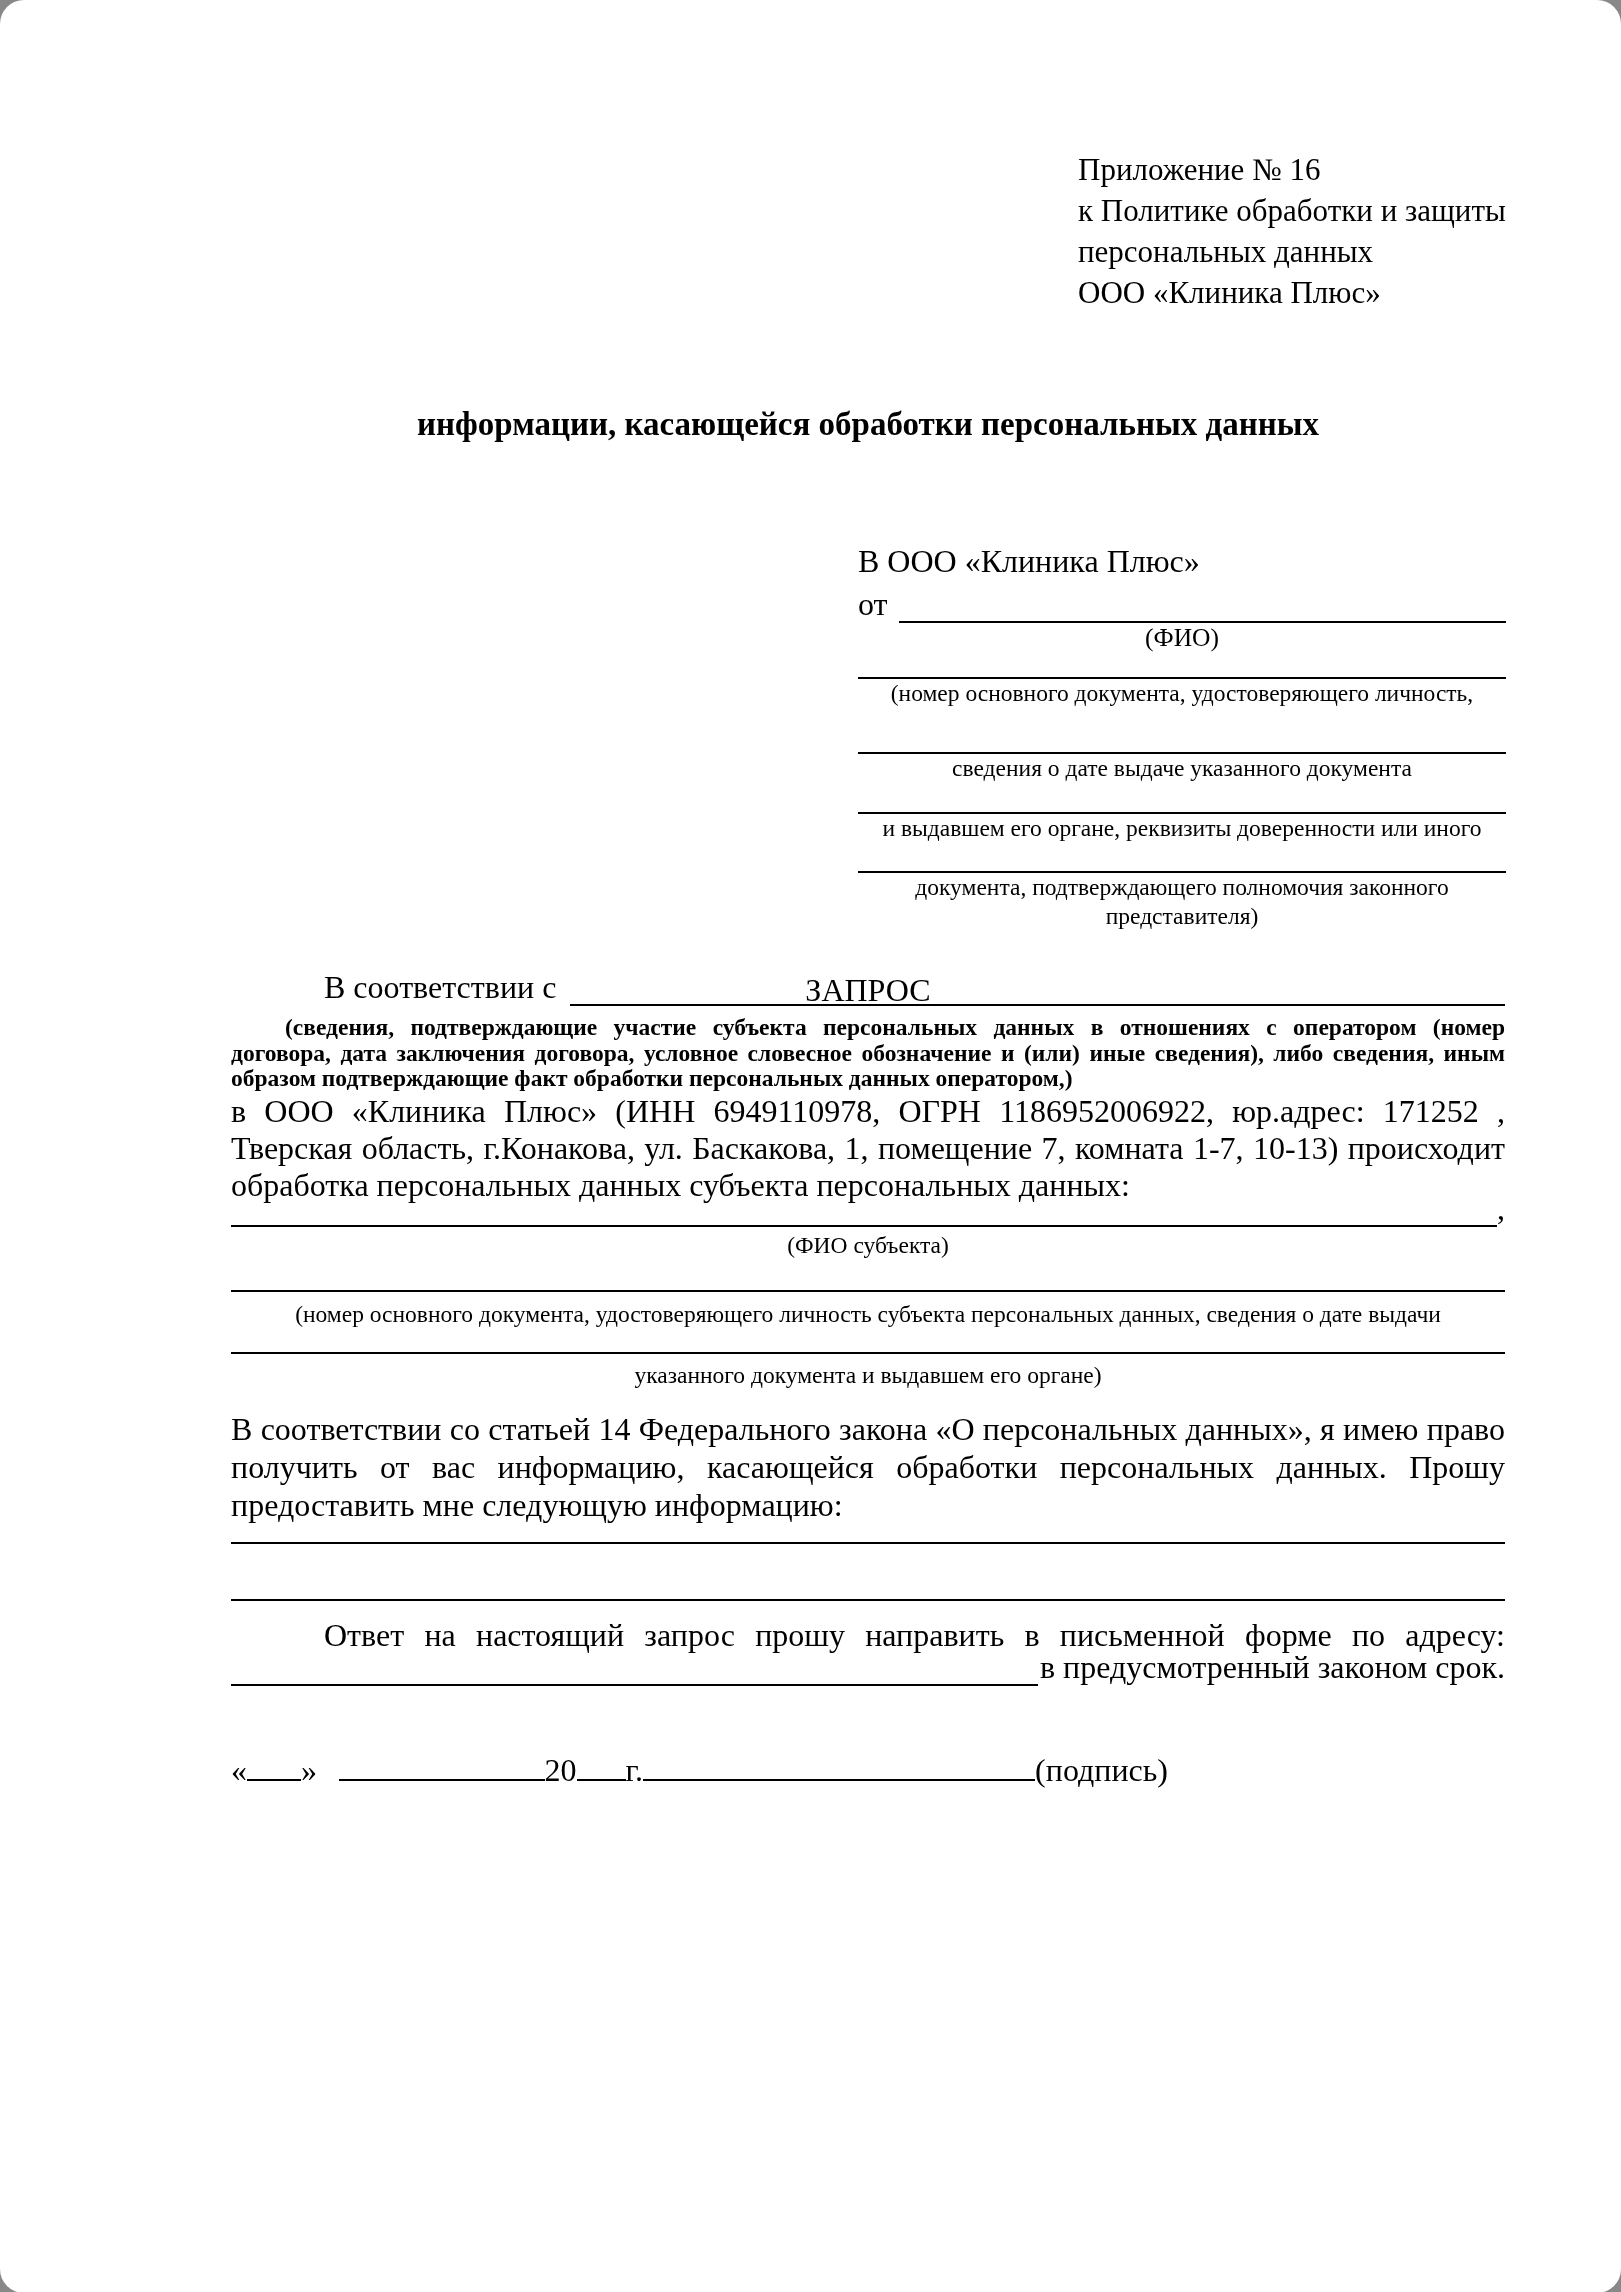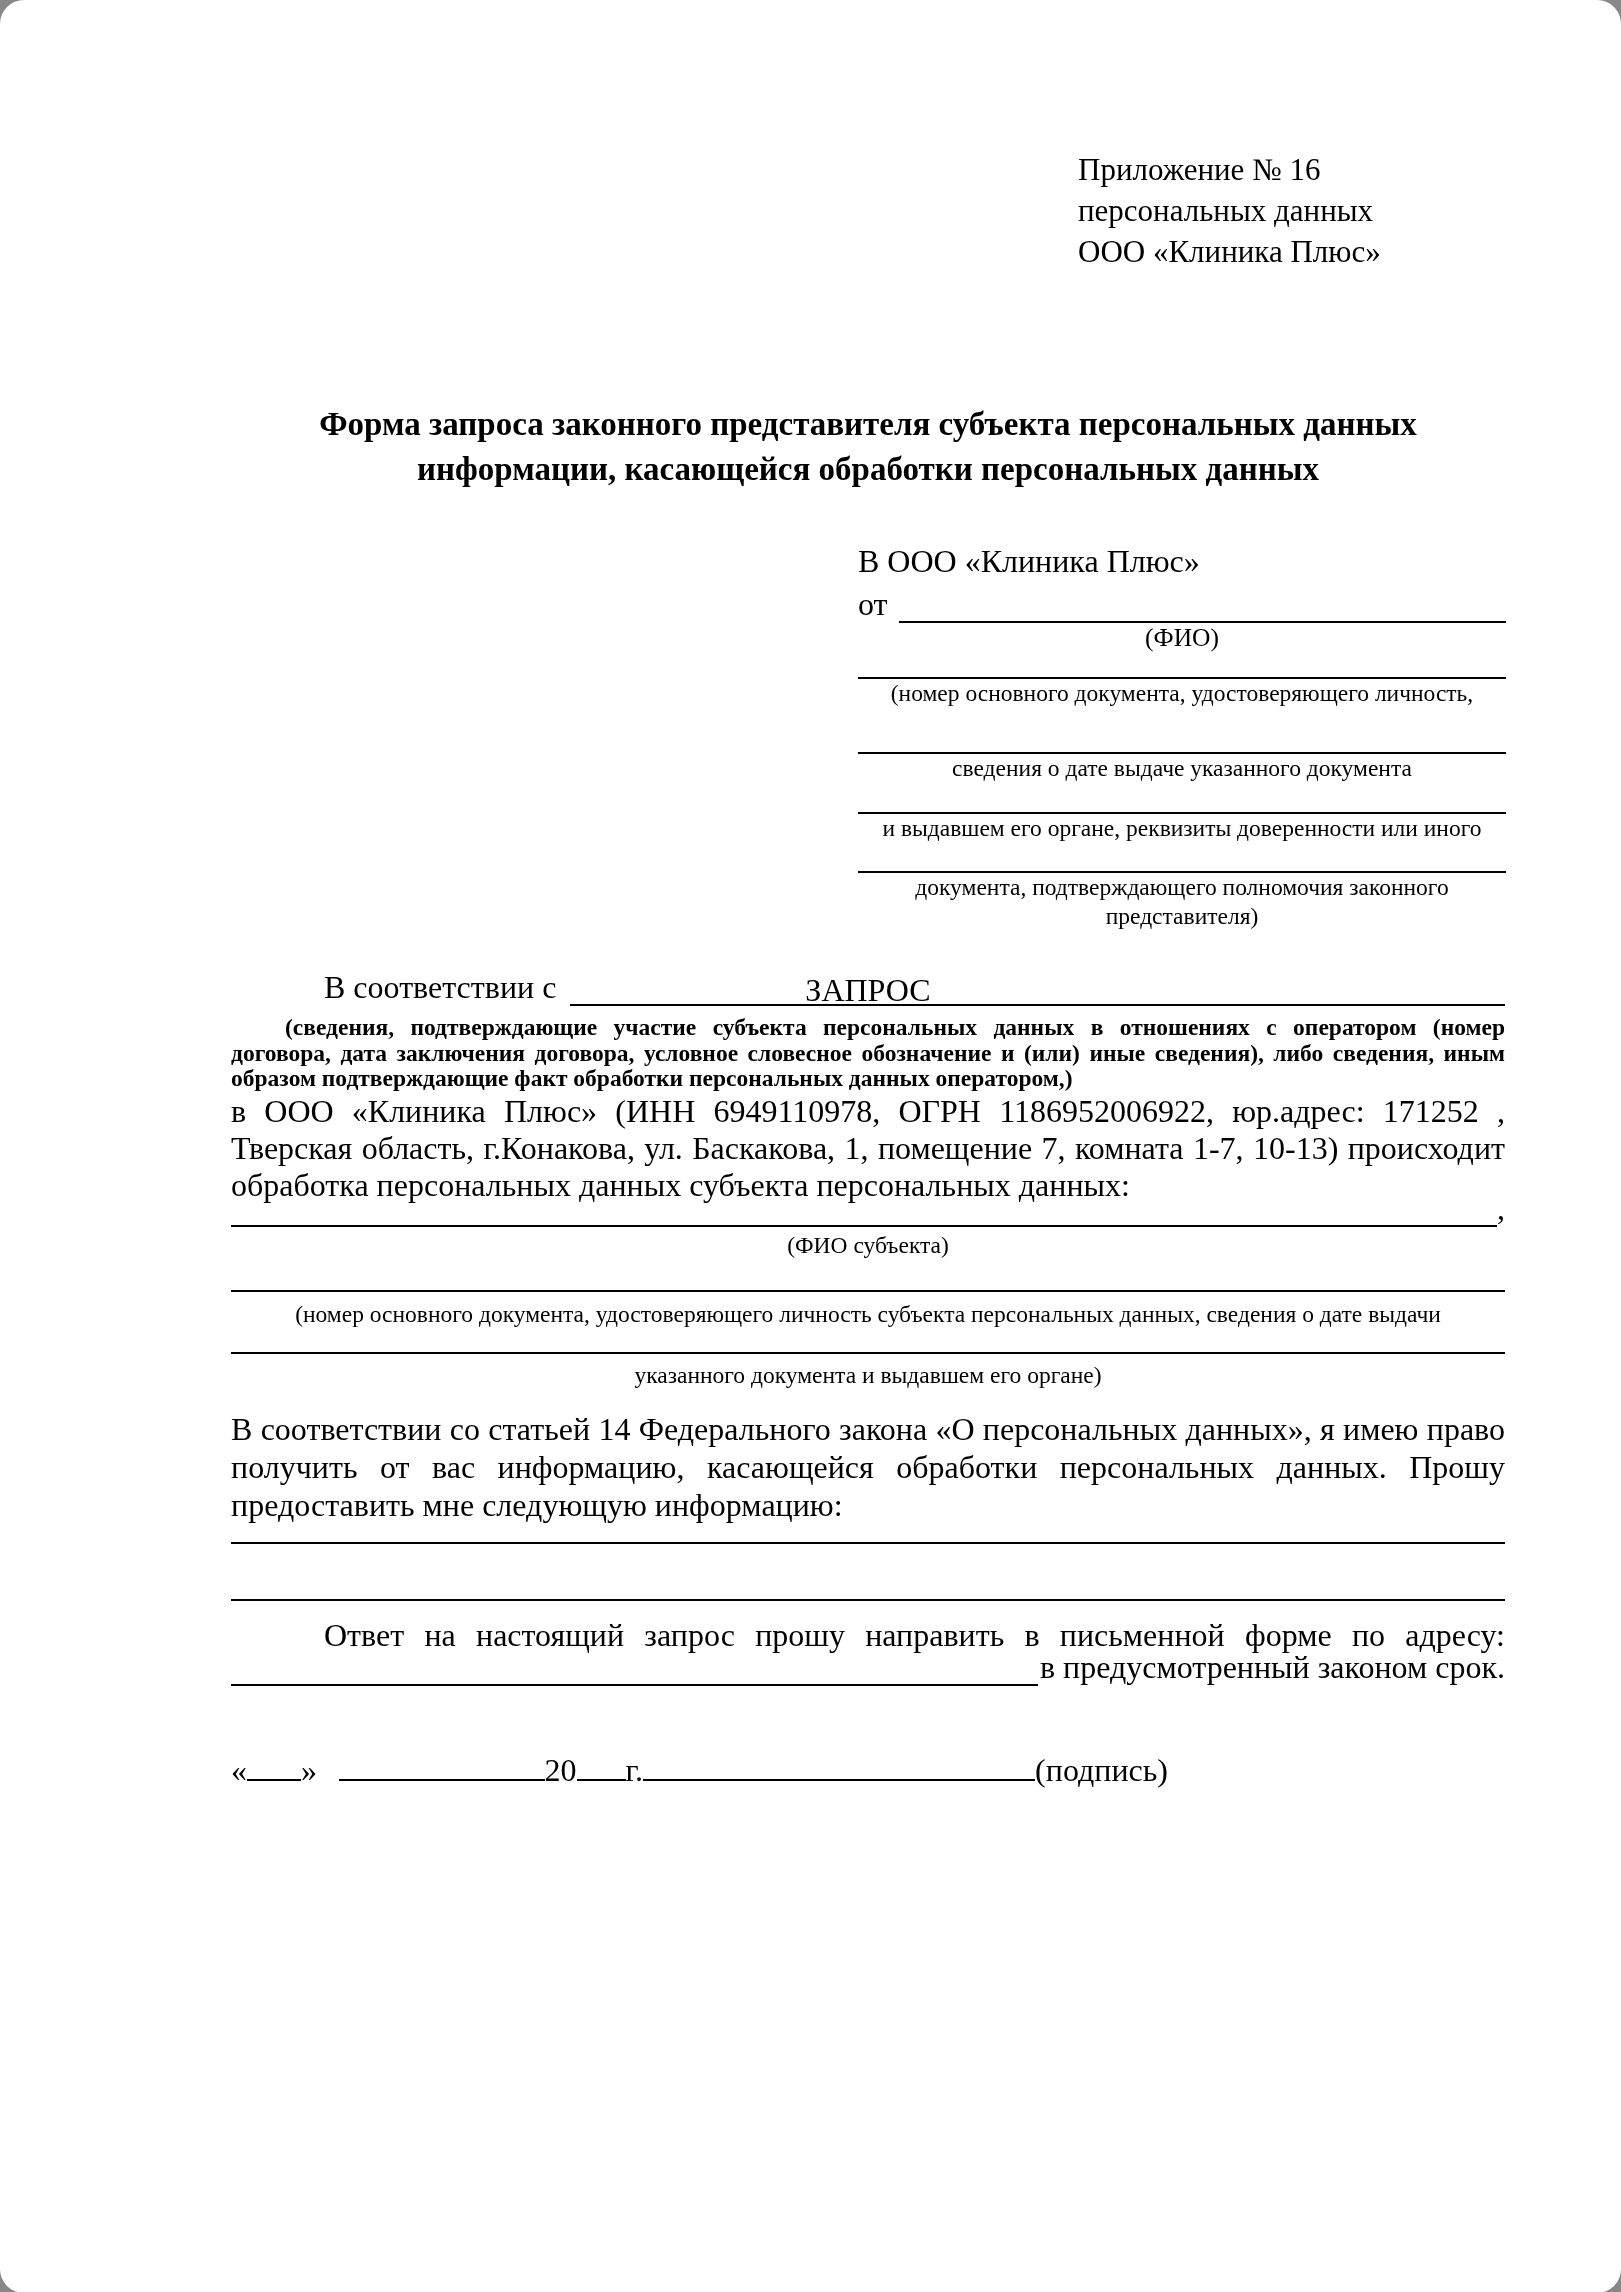--- a/index.html
+++ b/index.html
@@ -61,26 +61,26 @@
   .sign{white-space:nowrap;}
   .date{white-space:nowrap;}
 </style>
 </head>
 <body>
 
 <div class="page">
 
   <div class="header">
     <div>Приложение № 16</div>
+    <div>к Политике обработки и защиты</div>
     <div>персональных данных</div>
     <div>ООО «Клиника Плюс»</div>
   </div>
 
   <div class="title">
-    <div>Форма запроса законного представителя субъекта персональных данных</div>
     <div>информации, касающейся обработки персональных данных</div>
   </div>
 
   <div class="addressee">
     <div class="addr-to">В ООО «Клиника Плюс»</div>
     <div class="from-row">
       <span class="lbl">от</span>
       <span class="fillflex"></span>
     </div>
     <div class="fio">(ФИО)</div>

